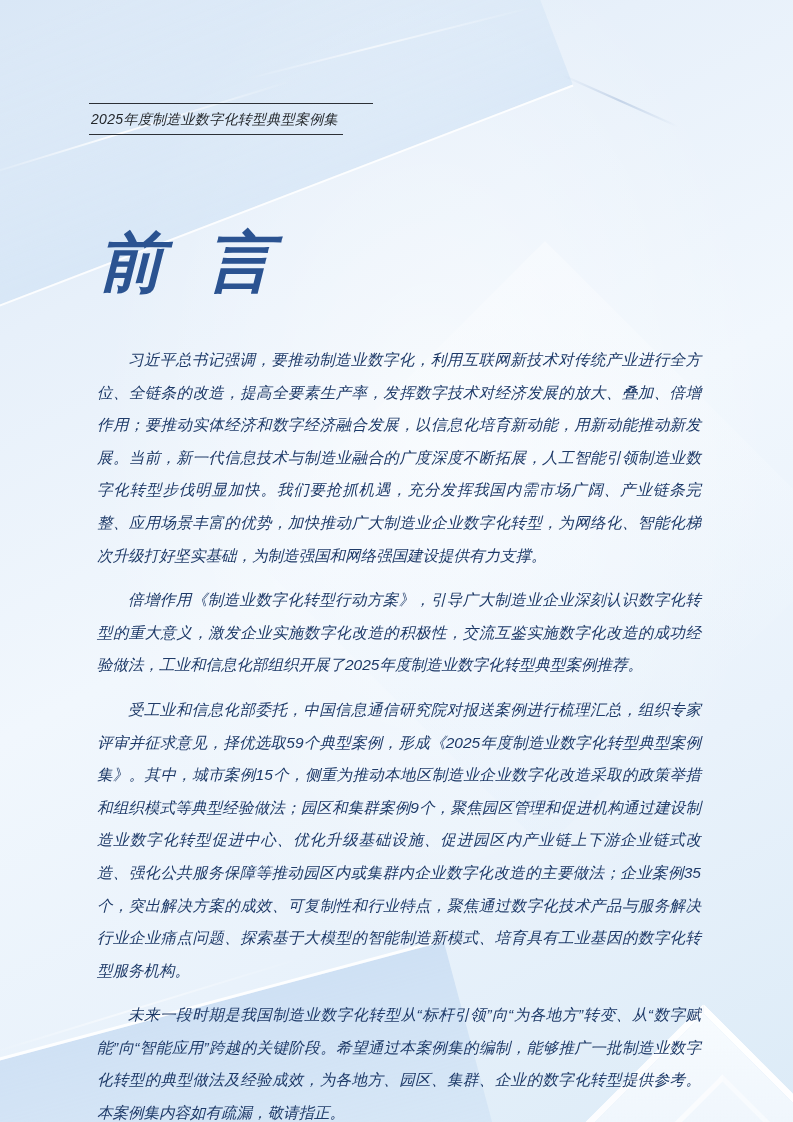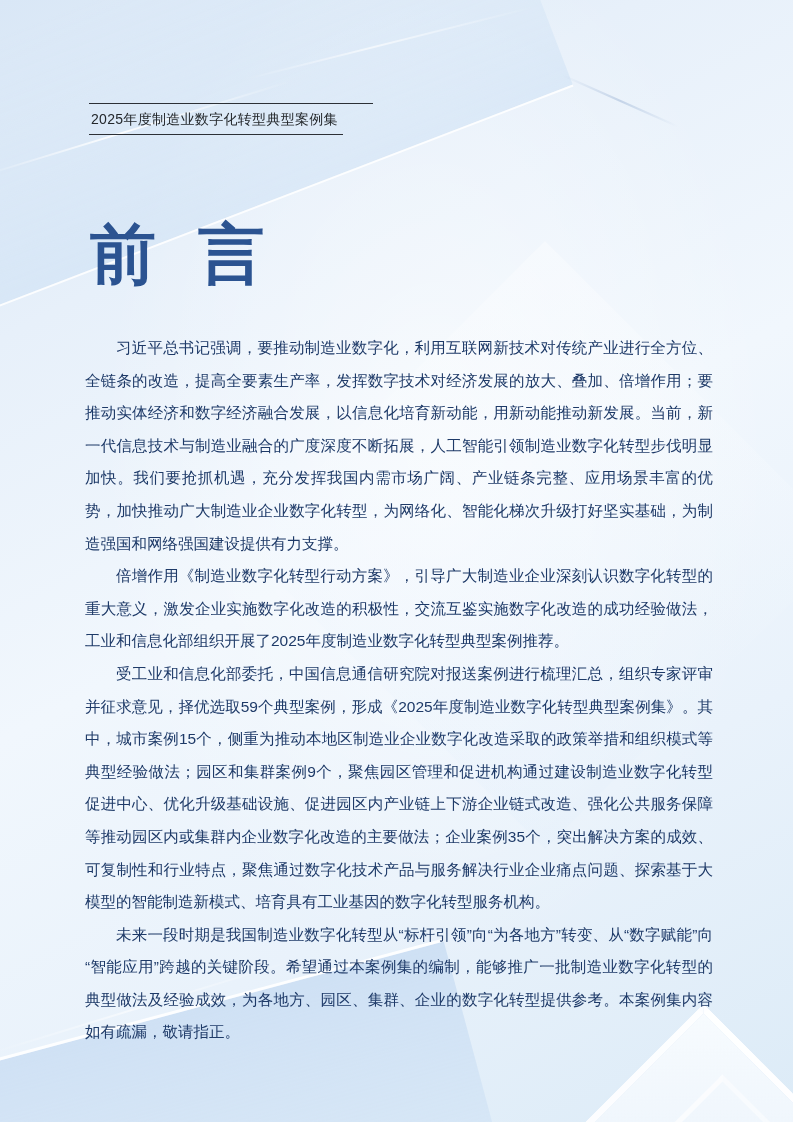--- a/index.html
+++ b/index.html
@@ -5,20 +5,21 @@
   html,body { margin:0; padding:0; background:#c8d6e6; }
   .page {
     position:relative;
     width:793px; height:1122px;
     margin:0 auto;
     overflow:hidden;
     font-family:"Liberation Sans","DejaVu Sans",sans-serif;
     background:
       radial-gradient(ellipse at 55% 40%, rgba(255,255,255,0.55) 0%, rgba(255,255,255,0) 55%),
       linear-gradient(152deg,#d9e7f6 0%,#e7f0fa 22%,#f1f7fd 48%,#e9f2fb 72%,#dcebf7 100%);
+    font-style: italic;
   }
   
   .bg { position:absolute; inset:0; overflow:hidden; z-index:0; }
   .shape { position:absolute; pointer-events:none; }
   .hl { height:2px; border-radius:2px;
         background:linear-gradient(90deg, rgba(255,255,255,0) 0%, rgba(255,255,255,0.9) 45%, rgba(255,255,255,0) 100%); }
   .poly-tl { left:-320px; top:-310px; width:820px; height:560px; transform:rotate(-21deg);
         background:linear-gradient(180deg, rgba(203,223,243,0) 55%, rgba(199,221,243,0.45) 100%);
         border-bottom:2px solid rgba(255,255,255,0.85); }
   .hl1  { left:-30px;  top:128px;  width:330px; transform:rotate(-17deg); }
@@ -45,31 +46,31 @@
   .doc-header { position:absolute; left:89px; top:103px; }
   .rule { height:1px; background:#2c3036; }
   .rule-top { width:284px; }
   .rule-bottom { width:254px; }
   .doc-header-label {
     padding:6px 0 6px 2px;
     font-size:14px; line-height:18px;
     color:#23272b; font-weight:500; letter-spacing:0.3px;
   }
   .page-title {
-    position:absolute; left:86px; top:214px; margin:4px;
+    position:absolute; left:86px; top:214px; margin:12px;
     font-size:66px; line-height:1.1; font-weight:700;
     color:#2b5391; word-spacing:22px; letter-spacing:1px;
   }
   .body-text {
     position:absolute; left:85px; top:332px; width:628px;
     font-size:15.5px; line-height:32.6px;
     color:#1e3a68; font-weight:500;
     text-align:justify; text-justify:inter-ideograph;
   }
-  .body-text p { margin:0; text-indent:2em; }
+  .body-text p { margin:12px; text-indent:2em; }
 </style>
 <title>2025年度制造业数字化转型典型案例集</title></head>
 <body>
 
 <div class="page">
 
   <div class="bg" aria-hidden="true">
     <div class="shape poly-tl"></div>
     <div class="shape hl hl1"></div>
     <div class="shape hl hl1b"></div>

